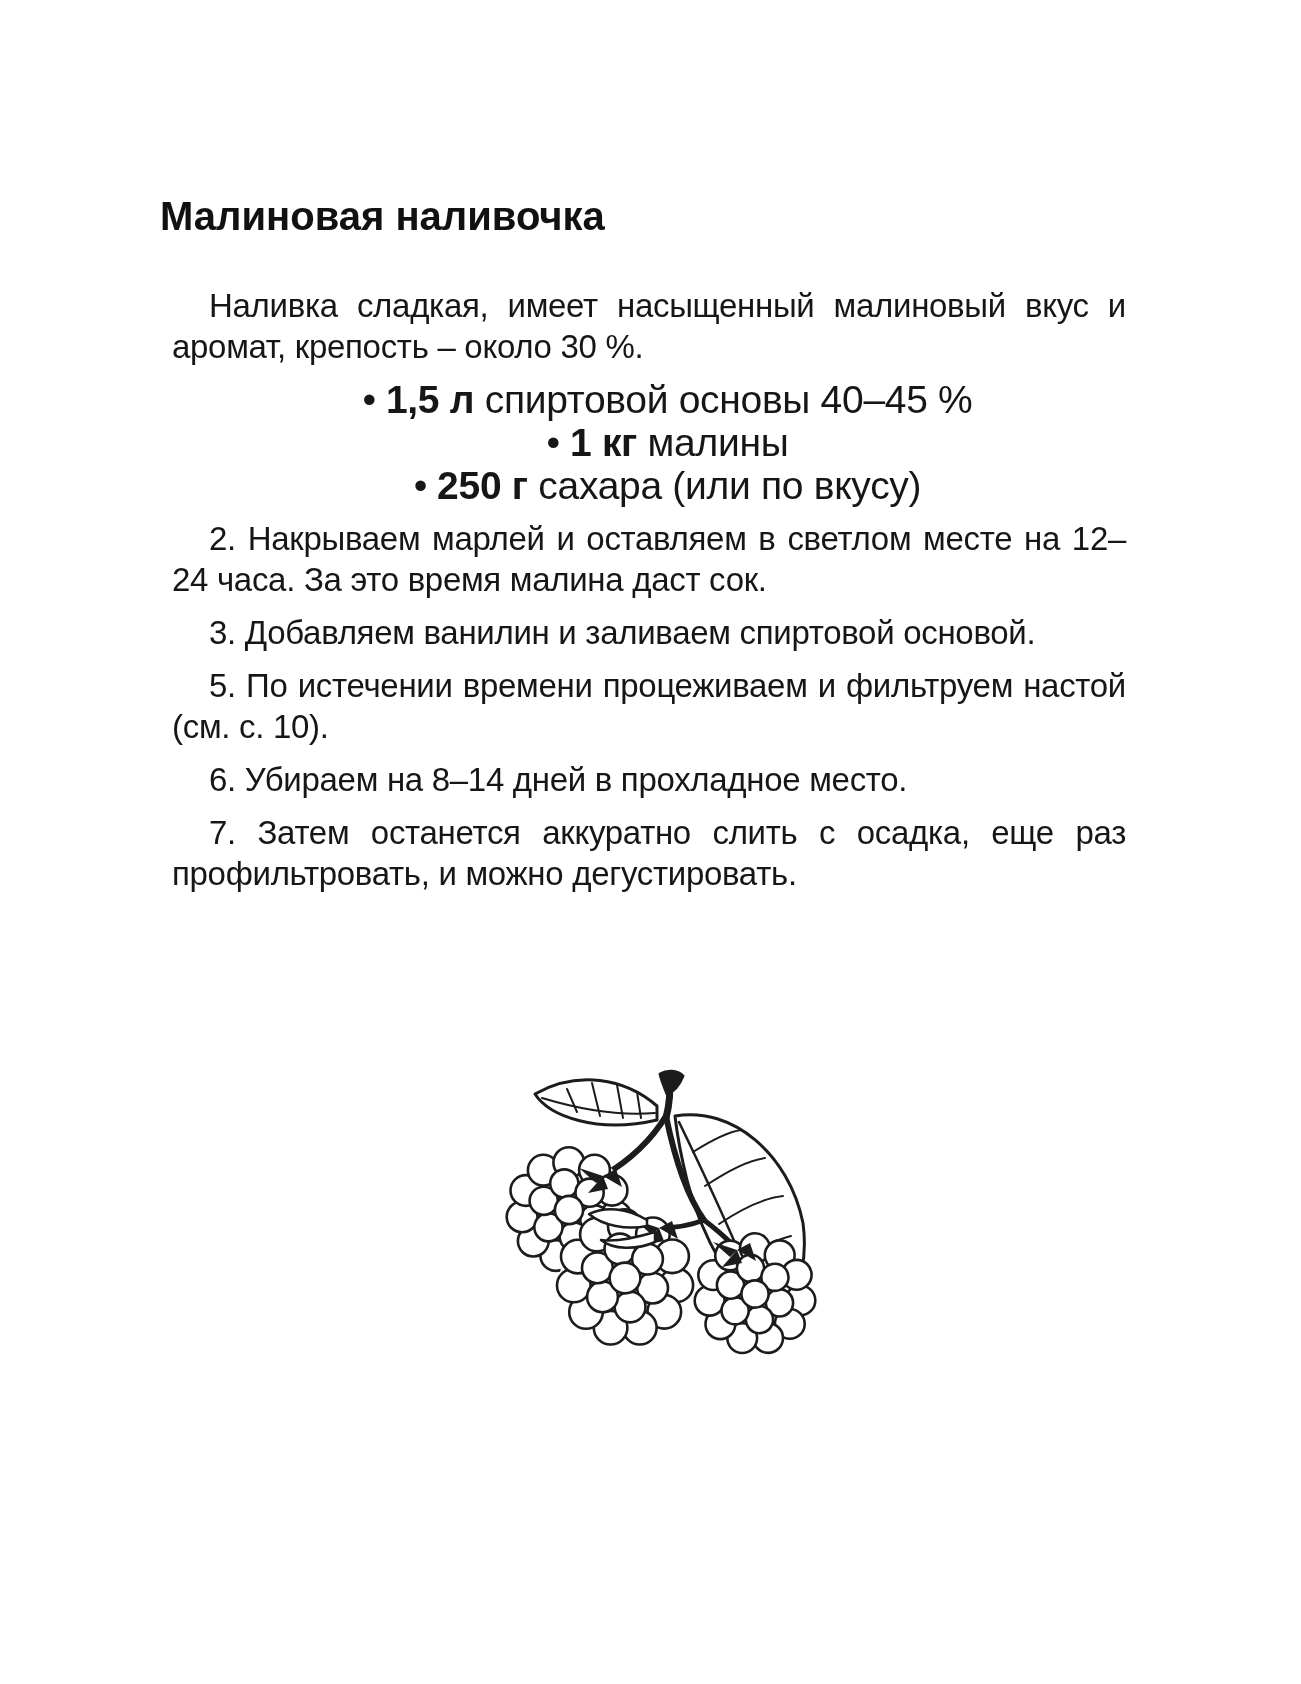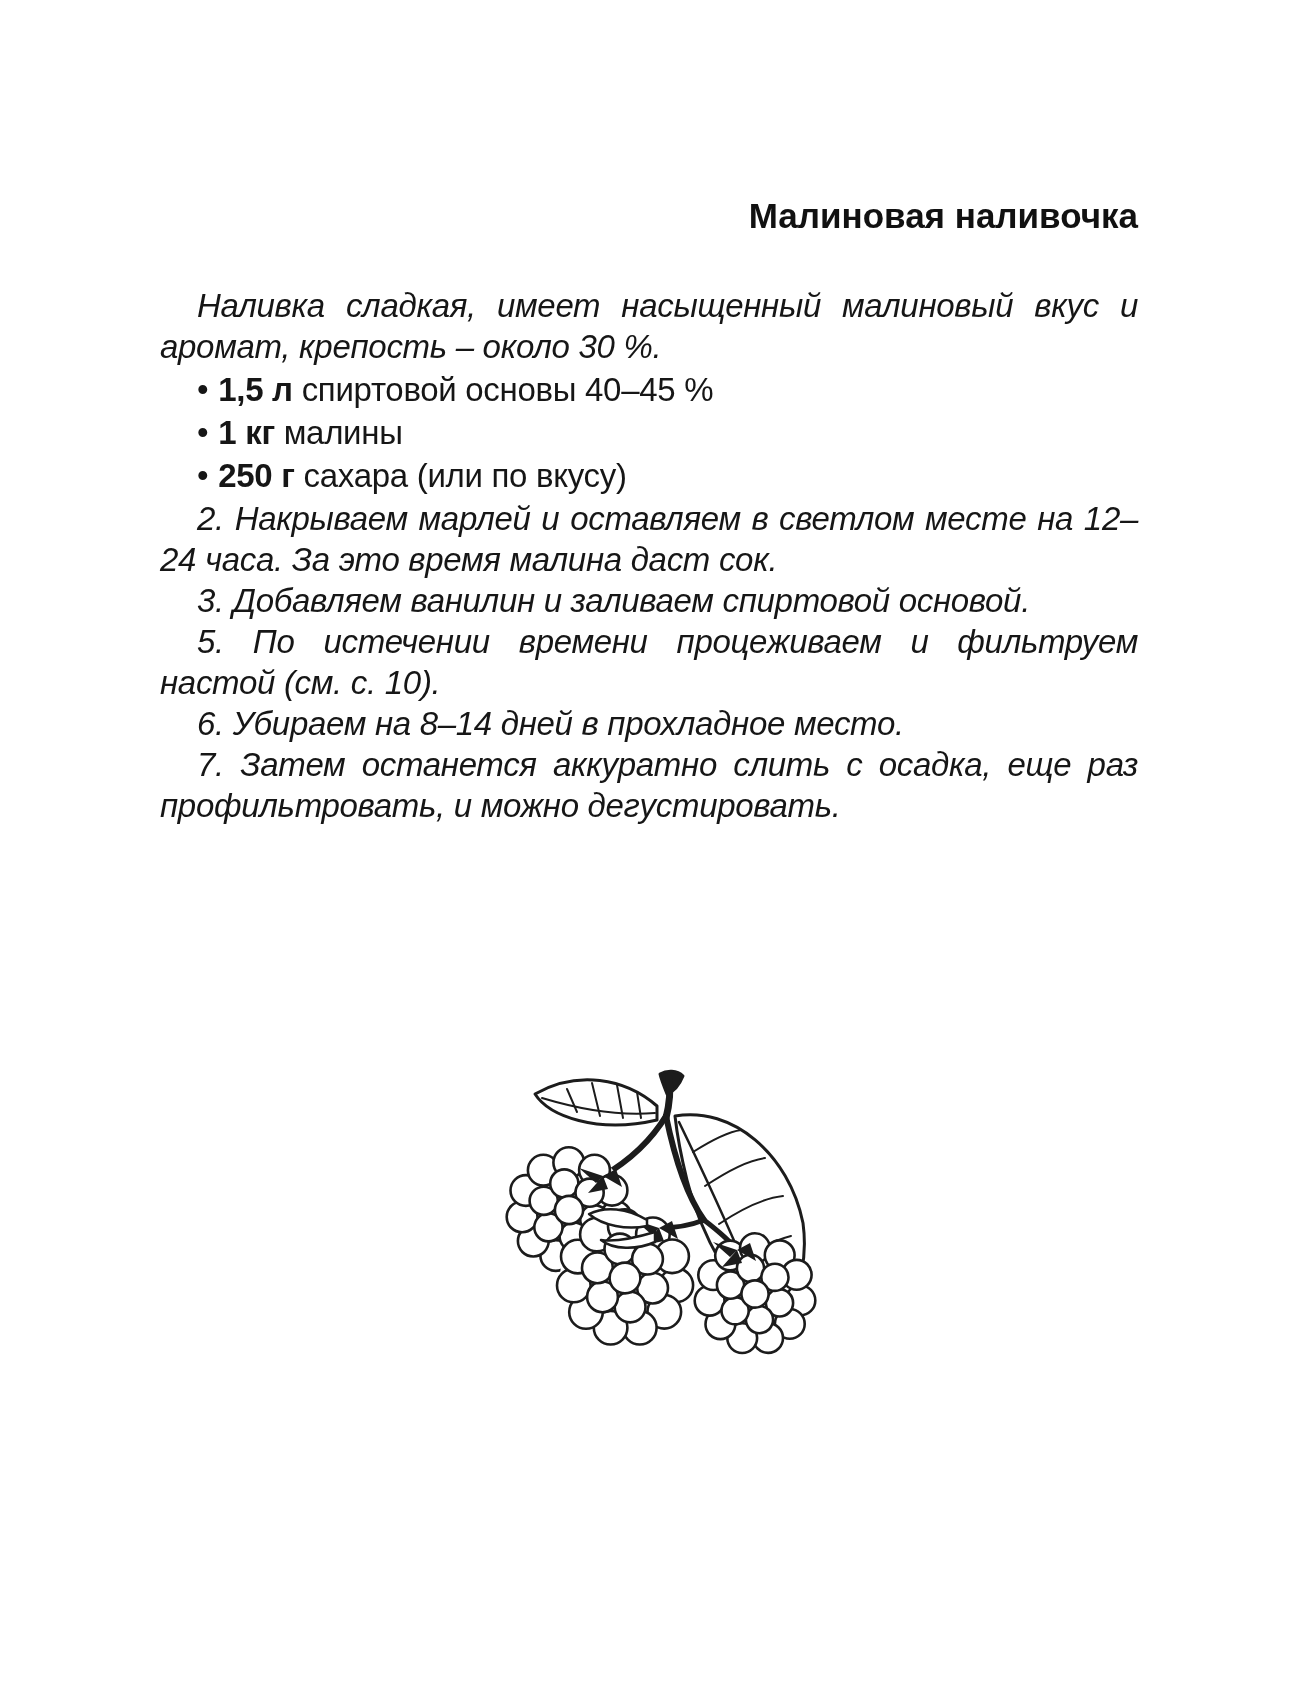--- a/index.html
+++ b/index.html
@@ -14,44 +14,44 @@
     position: absolute; left: 0; top: 0;
     width: 1301px; height: 1684px;
     background: #ffffff;
   }
   .content {
     position: absolute;
     left: 160px; top: 193px;
     width: 978px;
   }
   .title {
-    font-size: 35px;
+    font-size: 40px;
     line-height: 46px;
     font-weight: bold;
-    text-align: right;
+    text-align: left;
     margin: 0 0 46px 0;
     color: #111111;
   }
   .para {
     font-size: 33px;
     line-height: 41px;
     letter-spacing: -0.3px;
     text-align: justify;
     text-indent: 37px;
-    margin: 0;
-    font-style: italic;
+    margin: 12px;
   }
   .ingredients { margin: 0; }
   .ing {
-    font-size: 33px;
+    font-size: 39px;
     line-height: 41px;
     letter-spacing: -0.3px;
     padding-left: 37px;
     margin: 2px 0;
     white-space: nowrap;
+    text-align: center;
   }
   .ing b { font-weight: bold; }
   .bullet { display: inline-block; margin-right: 10px; }
   .figure {
     position: absolute;
     left: 497px; top: 1068px;
     width: 340px; height: 300px;
     margin: 0;
   }
   .figure svg { display: block; width: 340px; height: 300px; }

